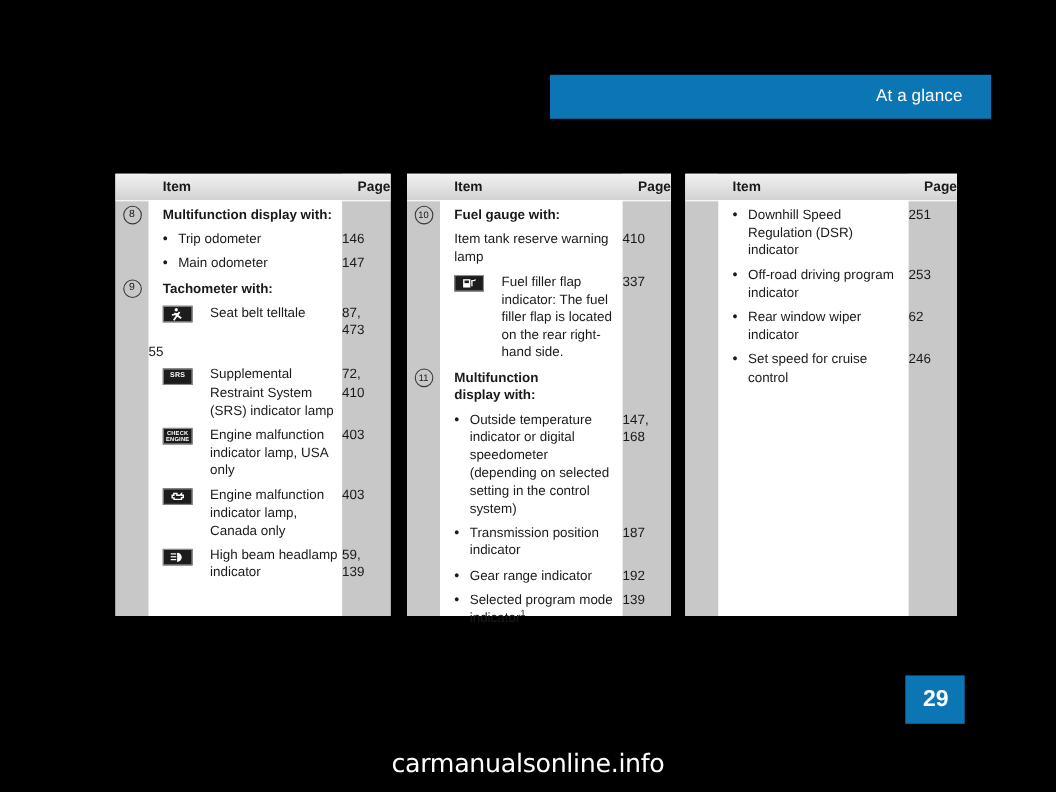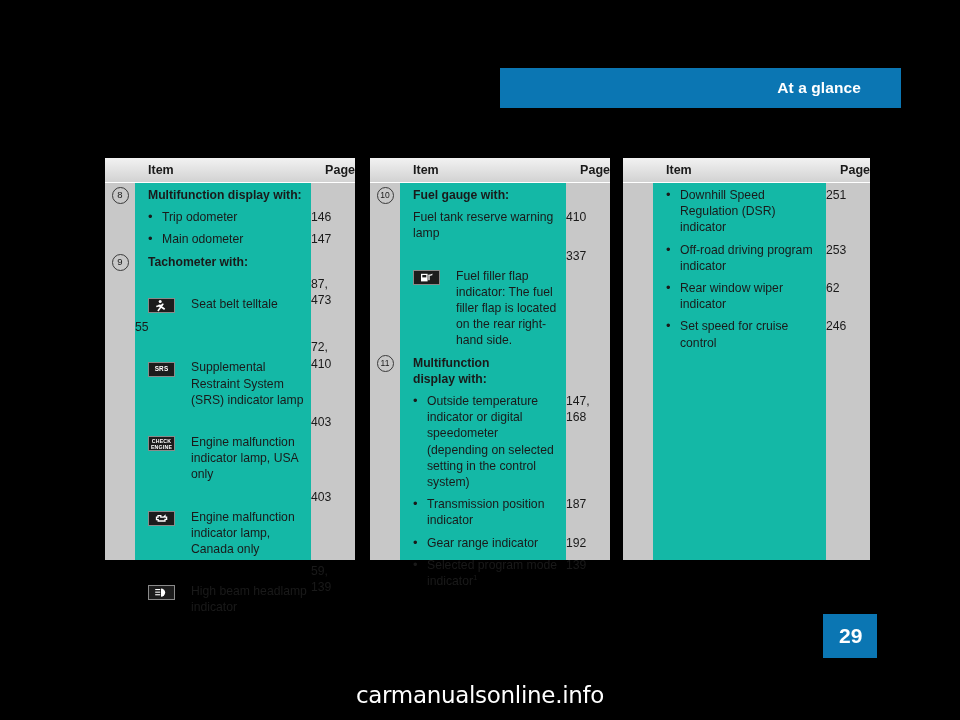--- a/index.html
+++ b/index.html
@@ -24,23 +24,23 @@
     width: 401px;
     height: 40px;
     background: #0b76b3;
     display: flex;
     align-items: center;
     justify-content: flex-end;
   }
   #header-title {
     color: #ffffff;
     font-size: 15.5px;
-    font-weight: bold;
+    font-weight: normal;
     letter-spacing: .1px;
-    padding-right: 40px;
+    padding-right: 26px;
   }
 
   
   #page-number-box {
     position: absolute;
     left: 823px;
     top: 614px;
     width: 54px;
     height: 44px;
     background: #0b76b3;
@@ -69,21 +69,21 @@
 
   
   #tables {
     position: absolute;
     left: 105px;
     top: 158px;
   }
   .tbl {
     position: absolute;
     top: 0;
-    background: #14b8a6;
+    background: #ffffff;
     box-sizing: border-box;
   }
   #tbl-1 { left: 0px;   width: 250px; height: 402px; }
   #tbl-2 { left: 265px; width: 240px; height: 402px; }
   #tbl-3 { left: 518px; width: 247px; height: 402px; }
 
   
   .band-num {
     position: absolute;
     top: 0; left: 0;
@@ -167,21 +167,21 @@
   
   .bullet-wrap { display: flex; }
   .bullet {
     flex: 0 0 14px;
     font-size: 13px;
     line-height: 16.2px;
   }
   .bullet-txt { flex: 1 1 auto; }
 
   
-  .icon-wrap { display: flex; margin-top: 20px; }
+  .icon-wrap { display: flex; }
   .icon-cell {
     flex: 0 0 43px;
     padding-top: 1px;
   }
   .icon-txt { flex: 1 1 auto; }
 
   .ico {
     display: inline-block;
     width: 27px;
     height: 15px;
@@ -381,21 +381,21 @@
       <div class="row">
         <div class="c-num">
           <span class="circnum" style="font-size:8.5px">10</span>
         </div>
         <div class="c-item bold">Fuel gauge with:</div>
         <div class="c-page"></div>
       </div>
 
       <div class="row">
         <div class="c-num"></div>
-        <div class="c-item">Fuel tank reserve warning lamp</div>
+        <div class="c-item">Item tank reserve warning lamp</div>
         <div class="c-page">410</div>
       </div>
 
       <div class="row">
         <div class="c-num"></div>
         <div class="c-item">
           <div class="icon-wrap">
             <span class="icon-cell">
               <span class="ico">
                 <svg width="25" height="13" viewBox="0 0 25 13">

